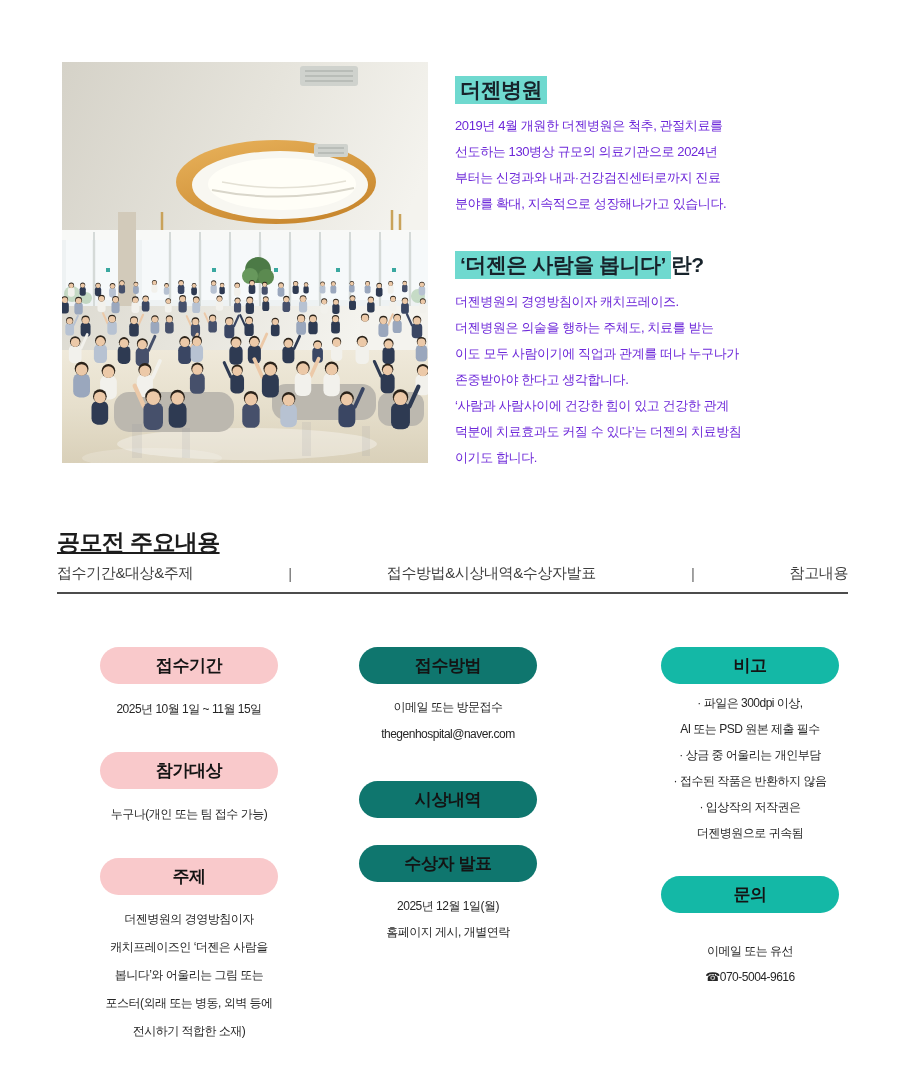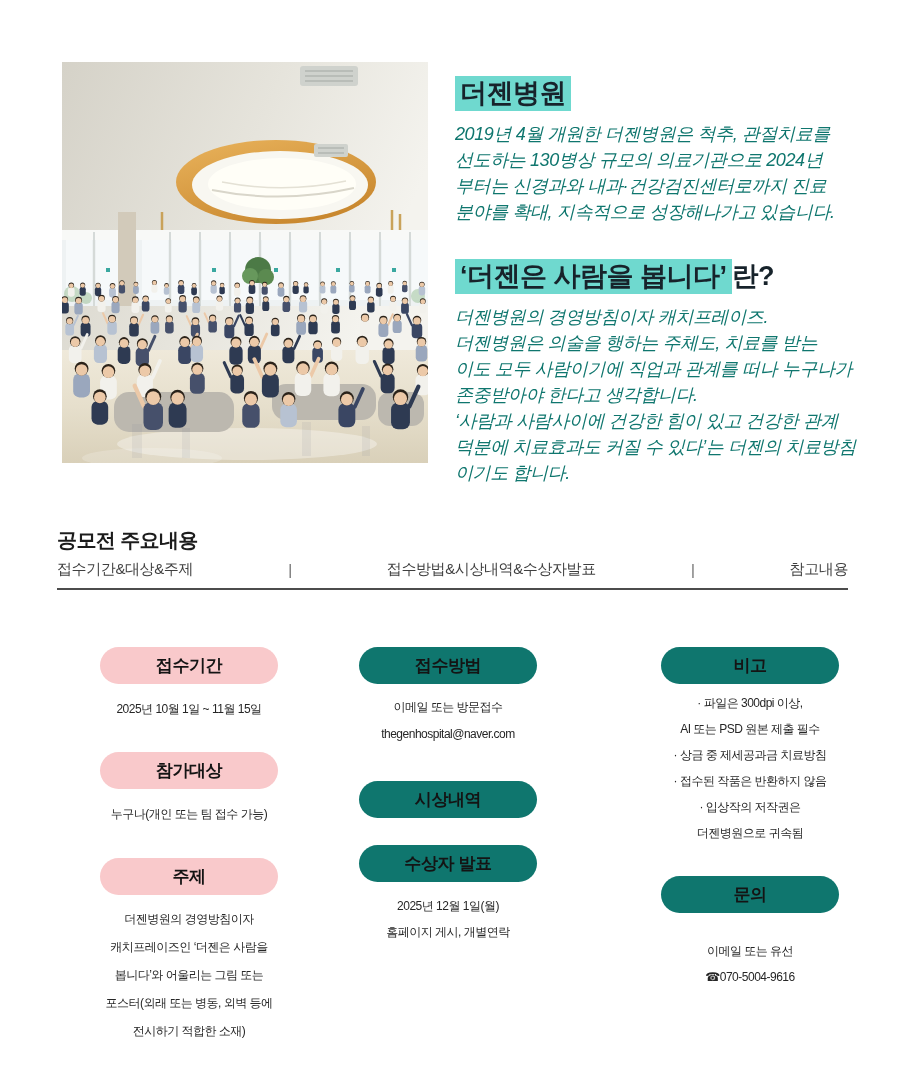--- a/index.html
+++ b/index.html
@@ -8,50 +8,50 @@
     font-family:"Liberation Sans","DejaVu Sans",sans-serif;color:#222;
     overflow:hidden;
   }
   
   .photo{position:absolute;left:62px;top:62px;width:366px;height:401px;overflow:hidden;background:#dcd9d0;}
   .photo svg{display:block;}
   
   .intro{position:absolute;left:455px;top:76px;width:425px;}
   .intro-section{margin-bottom:34px;}
   .intro h3{
-    margin:0 0 10px 0;font-size:27px;font-weight:bold;color:#17232b;
+    margin:0 0 10px 0;font-size:21px;font-weight:bold;color:#17232b;
     letter-spacing:-0.5px;line-height:1.3;
   }
   .hl{background:#6fd9cf;padding:2px 5px 3px 5px;box-decoration-break:clone;}
   .intro p{
-    margin:0;font-size:18px;line-height:26px;color:#0f766e;
-    letter-spacing:-0.4px;white-space:pre-line;font-style:italic;
+    margin:0;font-size:13px;line-height:26px;color:#6d28d9;
+    letter-spacing:-0.4px;white-space:pre-line;
   }
   
   .contest-header{position:absolute;left:57px;top:527px;width:791px;}
   .contest-header h2{
-    margin:0 0 6px 0;font-size:20px;font-weight:bold;color:#1c1c1c;letter-spacing:-0.6px;
+    margin:0 0 6px 0;font-size:23px;font-weight:bold;color:#1c1c1c;letter-spacing:-0.6px;text-decoration:underline;
   }
   .tab-row{display:flex;justify-content:space-between;align-items:center;
     font-size:15px;color:#3f3f3f;letter-spacing:-0.4px;}
   .tab-sep{color:#6b6b6b;}
   .rule{border:none;border-top:2px solid #4c4c4c;margin:9px 0 0 0;}
   
   .col{position:absolute;top:647px;width:240px;text-align:center;}
   .col1{left:25px;margin-left:44px;}
   .col2{left:328px;}
   .col3{left:630px;}
   .pill{
     width:178px;height:37px;margin:0 auto;border-radius:19px;
     display:flex;align-items:center;justify-content:center;
     font-size:17px;font-weight:bold;color:#141414;letter-spacing:-0.4px;
   }
   .col1 .pill{background:#f9c9cb;}
   .col2 .pill{background:#0f766e;}
-  .col3 .pill{background:#0f766e;}
+  .col3 .pill{background:#14b8a6;}
   .col .body{
     font-size:12px;line-height:25px;color:#262626;letter-spacing:-0.5px;
     white-space:pre-line;margin:0;
   }
   
   .col1 .b1{margin-top:13px;} .col1 .p2{margin-top:30px;}
   .col1 .b2{margin-top:13px;} .col1 .p3{margin-top:31px;}
   .col1 .b3{margin-top:10px;line-height:28px;}
   .col2 .b1{margin-top:10px;line-height:27px;} .col2 .p2{margin-top:33px;}
   .col2 .b2{margin-top:11px;line-height:26px;} .col2 .p3{margin-top:27px;}
@@ -549,20 +549,20 @@
   <div class="pill p2">시상내역</div>
   <div class="pill p3">수상자 발표</div>
   <p class="body b3">2025년 12월 1일(월)
 홈페이지 게시, 개별연락</p>
 </div>
 
 <div class="col col3">
   <div class="pill p1">비고</div>
   <p class="body b1">· 파일은 300dpi 이상,
 AI 또는 PSD 원본 제출 필수
-· 상금 중 제세공과금 치료방침
+· 상금 중 어울리는 개인부담
 · 접수된 작품은 반환하지 않음
 · 입상작의 저작권은
 더젠병원으로 귀속됨</p>
   <div class="pill p2">문의</div>
   <p class="body b2">이메일 또는 유선
 ☎070-5004-9616</p>
 </div>
 
 </body></html>

